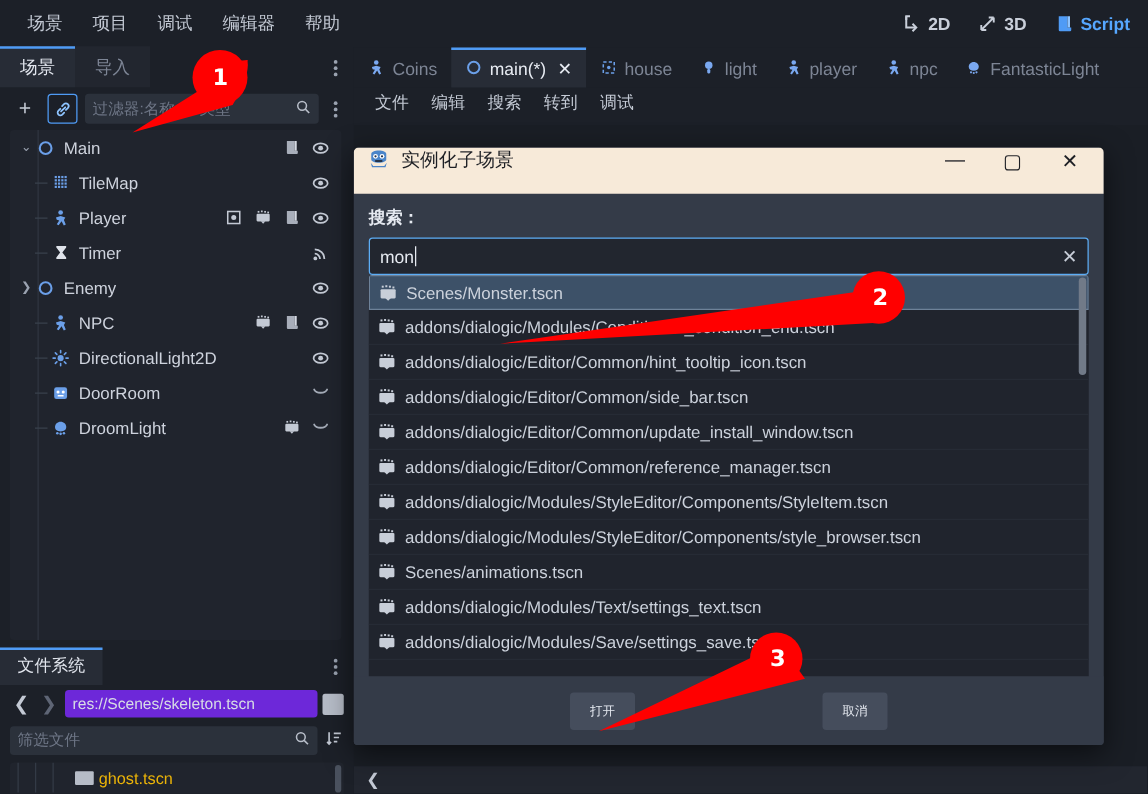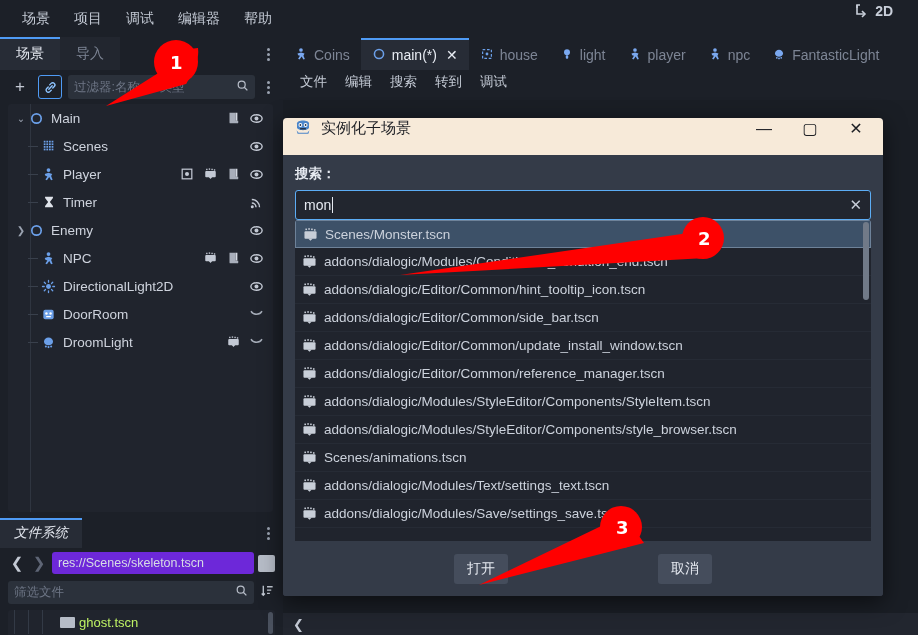--- a/index.html
+++ b/index.html
@@ -20,21 +20,21 @@
     background: #1c2028;
     display: flex; align-items: center;
   }
   .menubar .mitem {
     padding: 4px 10px; margin-left: 4px;
     color: #c3c9d4; font-size: 14px; border-radius: 3px;
     white-space: nowrap;
   }
   .menubar .mitem:first-child { margin-left: 12px; }
   .topright { position: absolute; right: 10px; top: 0; height: 38px;
-    display: flex; align-items: center; gap: 14px; flex-direction: column; }
+    display: flex; align-items: center; gap: 14px; }
   .vbtn { display: flex; align-items: center; gap: 5px; font-size: 14px;
     font-weight: bold; color: #c9cfda; padding: 3px 4px; border-radius: 3px; }
   .vbtn.active { color: #56a7ff; }
   .vicon { width: 16px; height: 16px; display: inline-block; }
 
   
   .scene-dock {
     position: absolute; left: 0; top: 38px; width: 283px; height: 482px;
     background: #1c2028;
   }
@@ -68,35 +68,35 @@
   .nlabel { white-space: nowrap; overflow: hidden; }
   .row-right { margin-left: auto; display: flex; align-items: center; gap: 7px;
     padding-right: 9px; }
   .r-ic { width: 16px; height: 16px; display: flex; align-items: center; justify-content: center; }
 
   
   .fs-dock { position: absolute; left: 0; top: 520px; width: 283px; height: 115px;
     background: #1c2028; }
   .fs-tabs { display: flex; align-items: flex-end; height: 28px; position: relative; }
   .fs-tab { padding: 4px 14px 6px 14px; font-size: 13.5px; color: #e2e6ee;
-    background: #272c36; border-top: 2px solid #4f9bf5; font-style: italic; }
+    background: #272c36; border-top: 2px solid #4f9bf5; }
   .fs-path { height: 30px; display: flex; align-items: center; gap: 4px; padding: 0 8px; }
   .navbtn { width: 18px; text-align: center; font-size: 15px; color: #c3c9d4; }
   .navbtn.dim { color: #5e6575; }
   .path-field { flex: 1; height: 22px; background: #6d28d9; border-radius: 3px;
     display: flex; align-items: center; padding: 0 6px; font-size: 12.5px; color: #d7dce5;
     overflow: hidden; white-space: nowrap; }
   .sq-btn { width: 17px; height: 17px; background: #b6bcc7; border-radius: 2px; }
   .fs-filter { height: 28px; margin: 0 8px; display: flex; align-items: center; gap: 6px; }
   .fs-filter .fbox { flex: 1; height: 23px; background: #2b313b; border-radius: 3px;
     display: flex; align-items: center; padding: 0 6px; font-size: 12.5px; color: #6e7686; }
   .fs-list { margin: 4px 8px 0 8px; height: 30px; background: #20242d;
     border-radius: 3px; overflow: hidden; position: relative; }
   .fs-item { display: flex; align-items: center; height: 24px; font-size: 13px;
-    color: #bef264; padding-left: 6px; gap: 4px; }
+    color: #eab308; padding-left: 6px; gap: 4px; }
   .fs-guides { display: flex; }
   .fs-guides span { width: 14px; border-left: 1px solid #333a46; height: 24px; display:inline-block;}
   .fs-folder { width: 15px; height: 11px; background: #b6bcc7; border-radius: 1px; }
   .fs-scroll { position: absolute; right: 2px; top: 2px; width: 5px; height: 22px;
     background: #4a515e; border-radius: 3px; }
 
   
   .editor-area { position: absolute; left: 283px; top: 38px; right: 0; bottom: 0;
     background: #1a1e25; }
   .ed-tabs { display: flex; align-items: flex-end; height: 32px; background: #1c2028; }
@@ -146,21 +146,21 @@
   .mrow.sel { background: #3d5168; border: 1px solid #6e8299; }
   .scn-ic { width: 15px; height: 13px; flex: 0 0 15px; position: relative; }
   .list-vscroll { position: absolute; right: 2px; top: 2px; width: 6px; height: 78px;
     background: #717a88; border-radius: 3px; }
 
   .modal-footer { position: absolute; left: 0; bottom: 0; width: 600px; height: 55px;
     background: #343b48; display: flex; align-items: center; justify-content: center;
     gap: 150px; }
   .dbtn { min-width: 52px; height: 30px; background: #454d5c; border-radius: 3px;
     display: flex; align-items: center; justify-content: center;
-    font-size: 14px; color: #e6eaf1; padding: 0 13px; }
+    font-size: 10px; color: #e6eaf1; padding: 0 13px; }
 
   
   .anno { position: absolute; pointer-events: none; }
   .anno-num { position: absolute; color: #ffffff; font-weight: bold;
     font-size: 18px; font-family: "DejaVu Sans", sans-serif; }
 </style>
 </head>
 <body>
 
 <div id="root">
@@ -388,21 +388,21 @@
                 <rect x="5" y="8" width="2" height="2"></rect>
                 <rect x="8" y="8" width="2" height="2"></rect>
                 <rect x="11" y="8" width="2" height="2"></rect>
                 <rect x="2" y="11" width="2" height="2"></rect>
                 <rect x="5" y="11" width="2" height="2"></rect>
                 <rect x="8" y="11" width="2" height="2"></rect>
                 <rect x="11" y="11" width="2" height="2"></rect>
               </g>
             </svg>
         </span>
-        <span class="nlabel">Scenes</span>
+        <span class="nlabel">TileMap</span>
         <span class="row-right">
           <span class="r-ic">
             <svg width="15" height="15" viewBox="0 0 16 16">
                 <ellipse cx="8" cy="8" rx="6" ry="4" stroke="#c3c9d4" stroke-width="1.5" fill="none"></ellipse>
                 <circle cx="8" cy="8" r="2.1" fill="#c3c9d4"></circle>
               </svg>
           </span>
         </span>
       </div>
 

